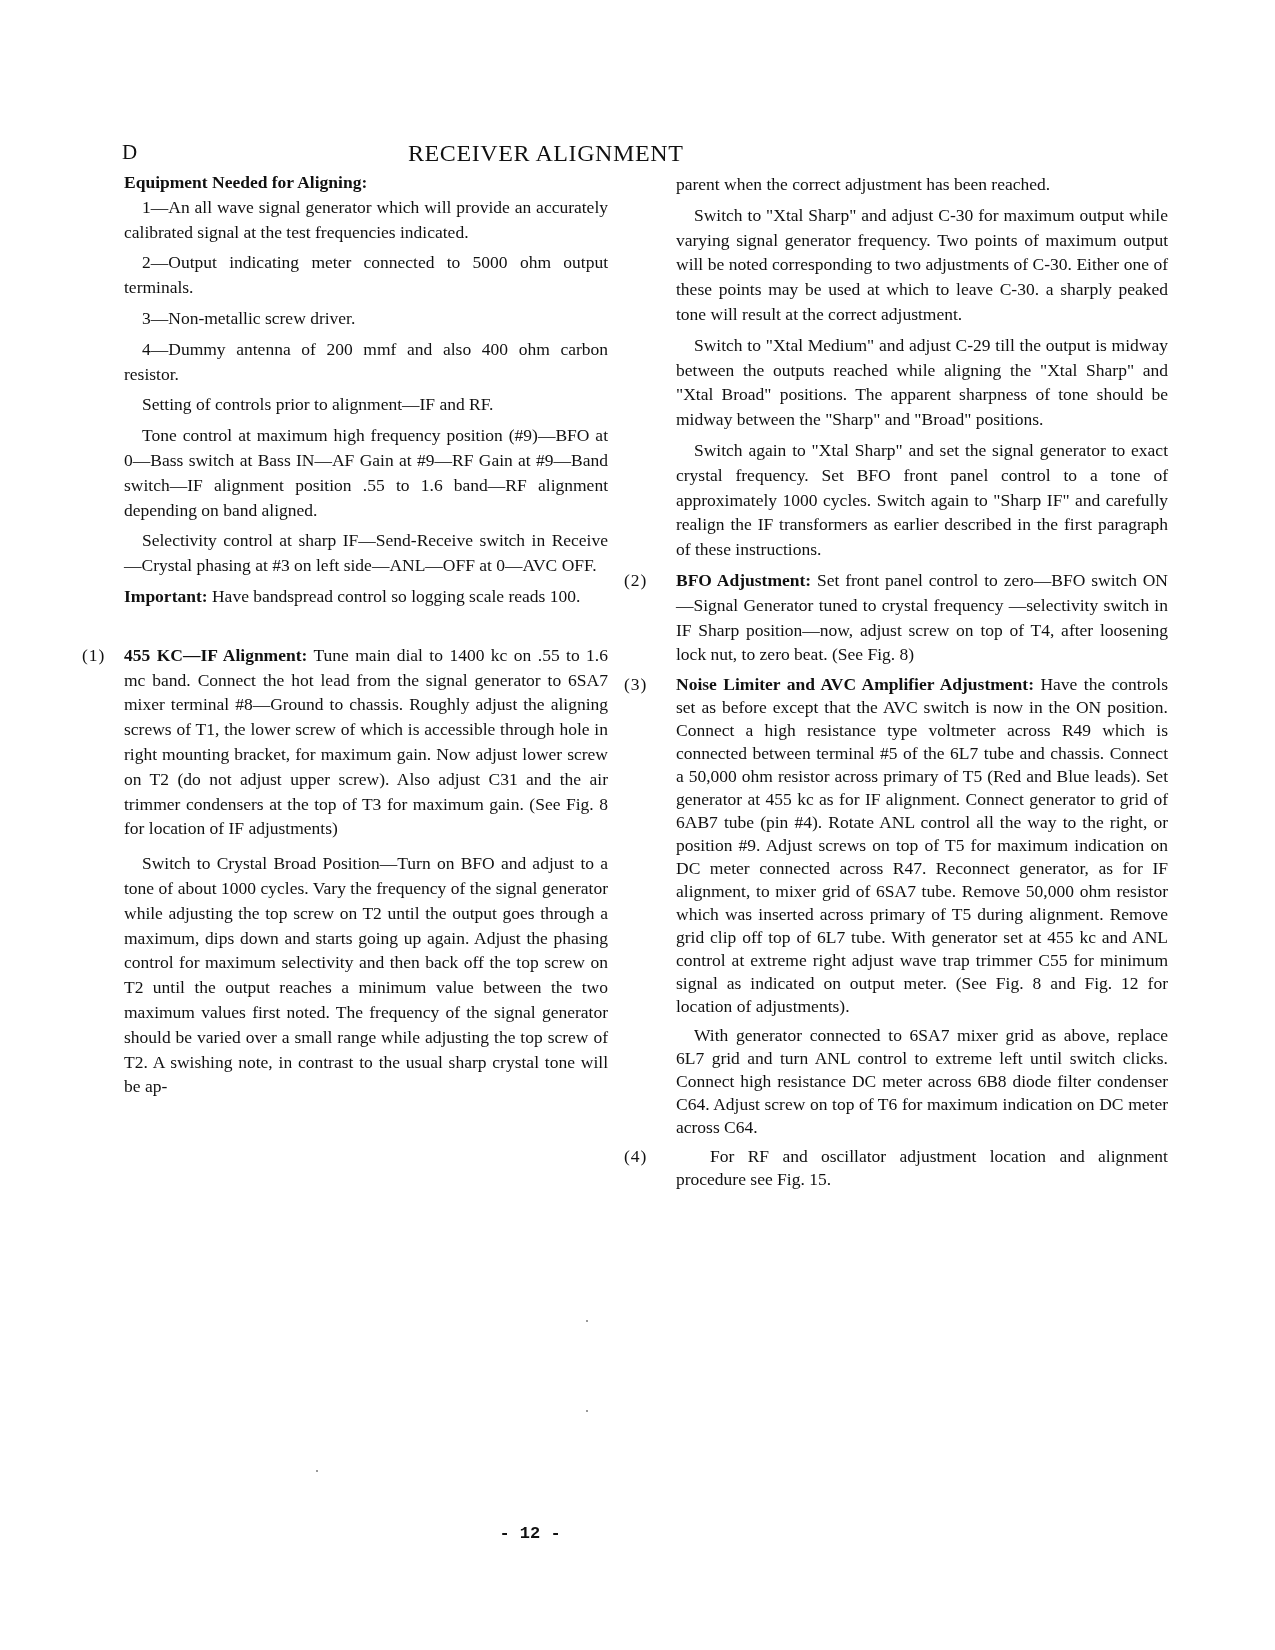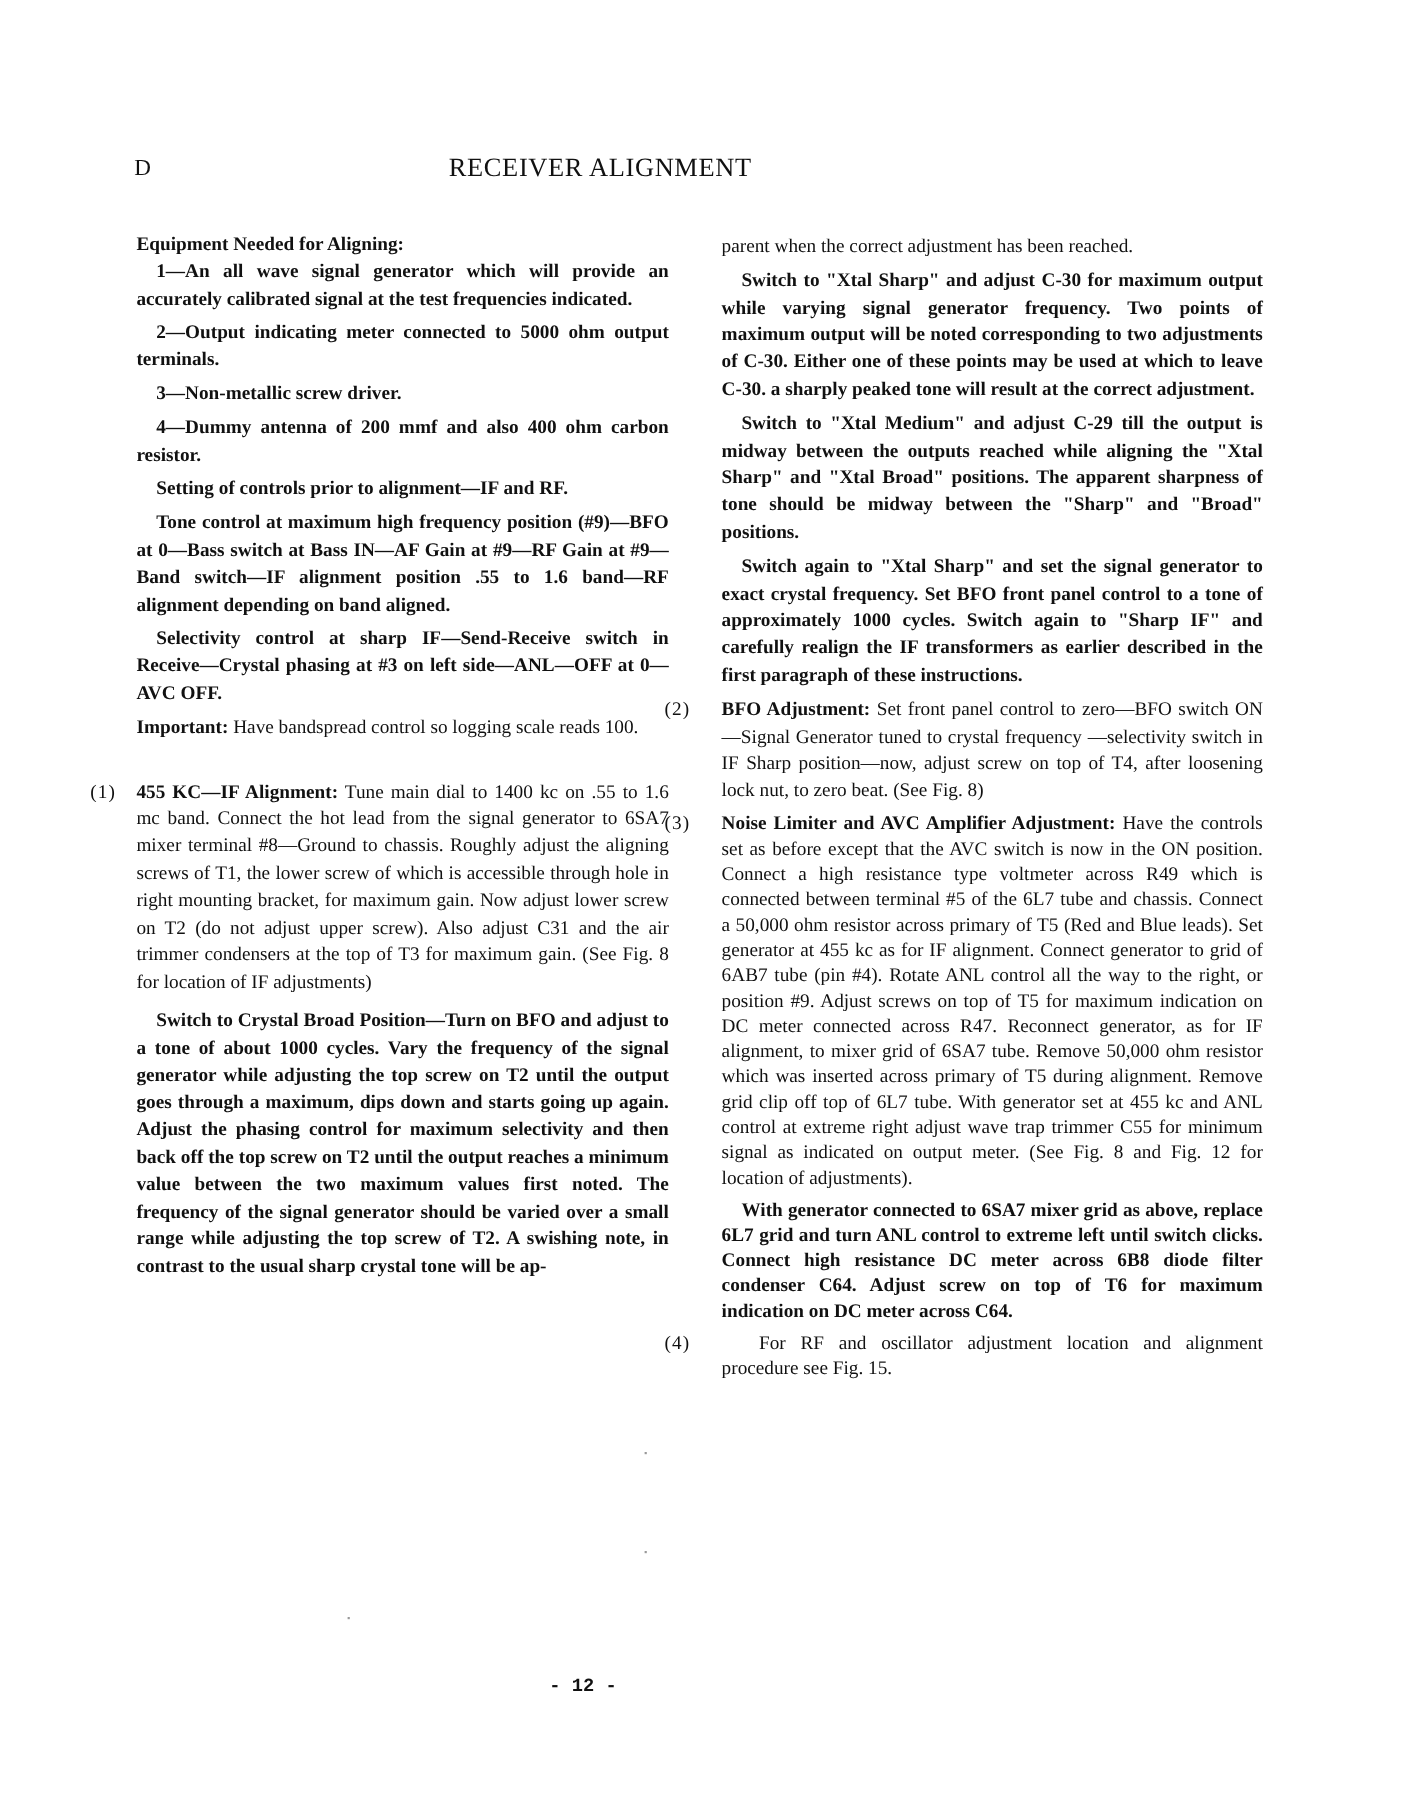--- a/index.html
+++ b/index.html
@@ -14,26 +14,25 @@
   }
   .page-title {
     position: absolute; left: 408px; top: 124px; width: 470px;
     font-size: 24px; letter-spacing: 0.6px;
     font-weight: normal;
   }
   .col {
     position: absolute; top: 170px;
     font-size: 17.5px; line-height: 24.8px;
     text-align: justify;
-    margin-top: 39px;
   }
   .col-left { left: 124px; width: 484px; }
-  .col-right { left: 656px; width: 492px; top: 172px; }
+  .col-right { left: 676px; width: 492px; top: 172px; }
   p { margin: 0 0 6px 0; }
-  .indent { text-indent: 18px; font-weight: bold; }
+  .indent { text-indent: 18px; }
   .heading { font-weight: bold; margin-bottom: 0; }
   .bold { font-weight: bold; }
   .item { position: relative; padding-left: 0; }
   .num {
     position: absolute; left: -42px; top: 0; letter-spacing: 1px;
   }
   .left-items .num { left: -42px; }
   .right-items .num { left: -52px; }
   .gap { height: 28px; }
   .page-number {

